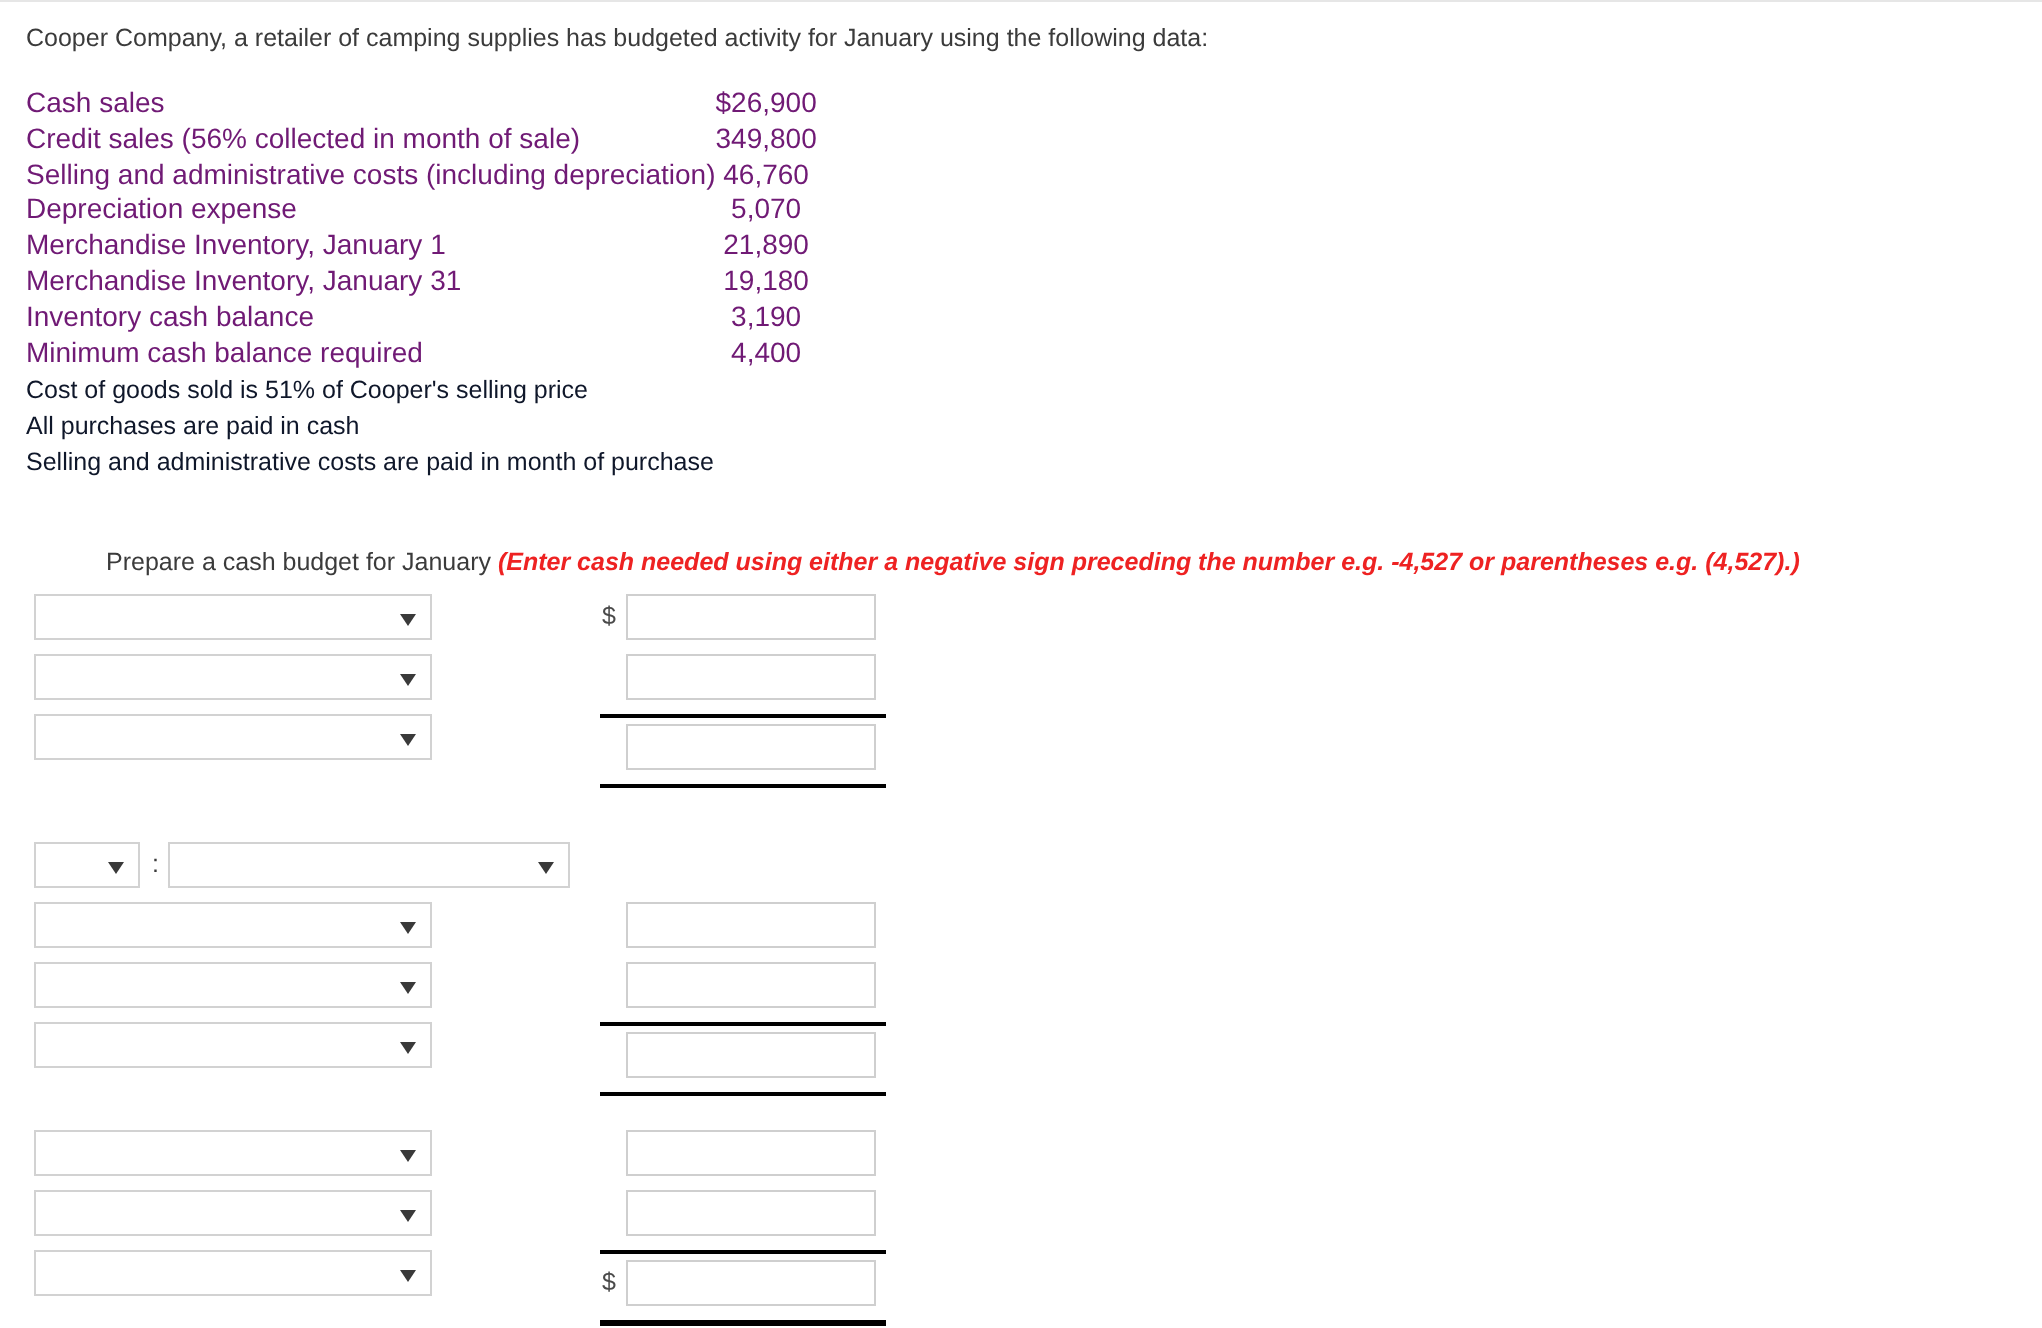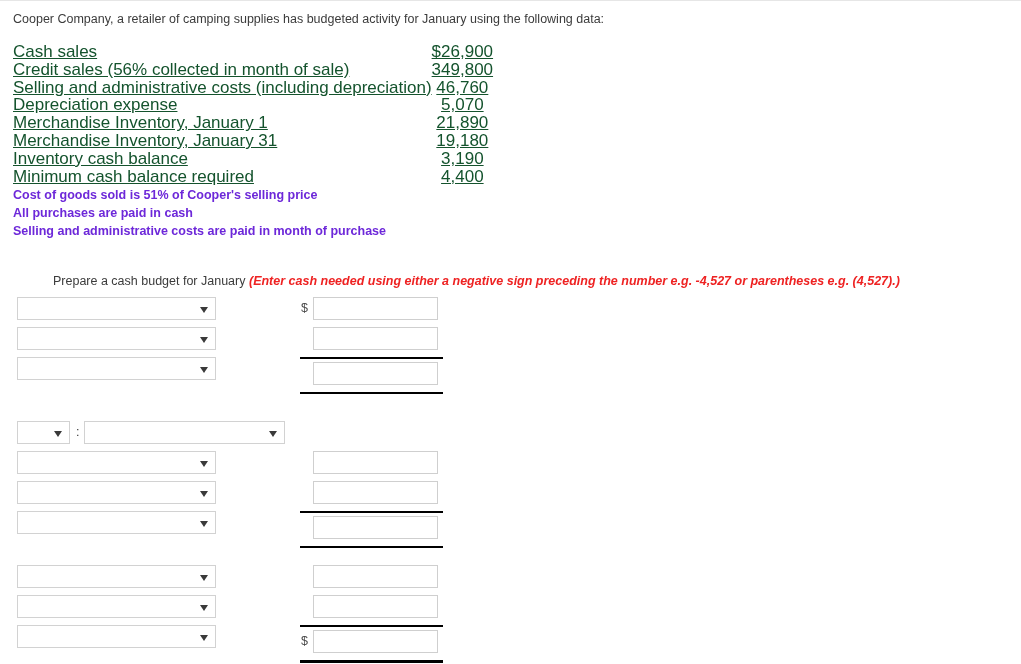--- a/index.html
+++ b/index.html
@@ -38,42 +38,40 @@
 
   
   .facts {
     position: absolute;
     left: 13px;
     top: 42px;
     width: 378px;
     border-collapse: collapse;
   }
   .facts td {
-    font-size: 17px;
+    font-size: 14px;
     line-height: 17.8px;
     padding: 0;
-    color: #14532d;
+    color: #701a75;
     vertical-align: top;
     white-space: nowrap;
-    text-decoration: underline;
   }
   .facts td.amt {
     text-align: center;
     width: 90px;
   }
 
   
   .notes {
     position: absolute;
     left: 13px;
     top: 186px;
     font-size: 12.5px;
     line-height: 17.8px;
-    color: #6d28d9;
-    font-weight: bold;
+    color: #0f172a;
   }
   .notes div { white-space: nowrap; }
 
   
   .requirement {
     position: absolute;
     left: 11px;
     top: 272px;
     font-size: 12.5px;
     line-height: 16px;

